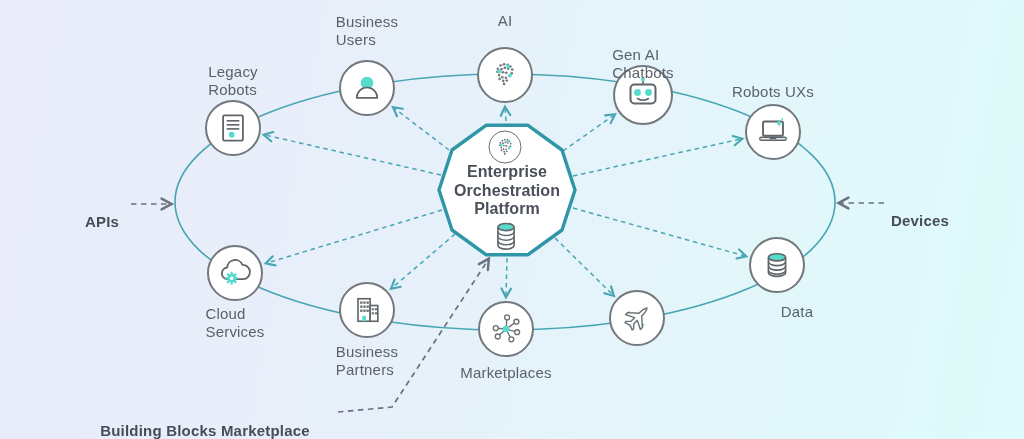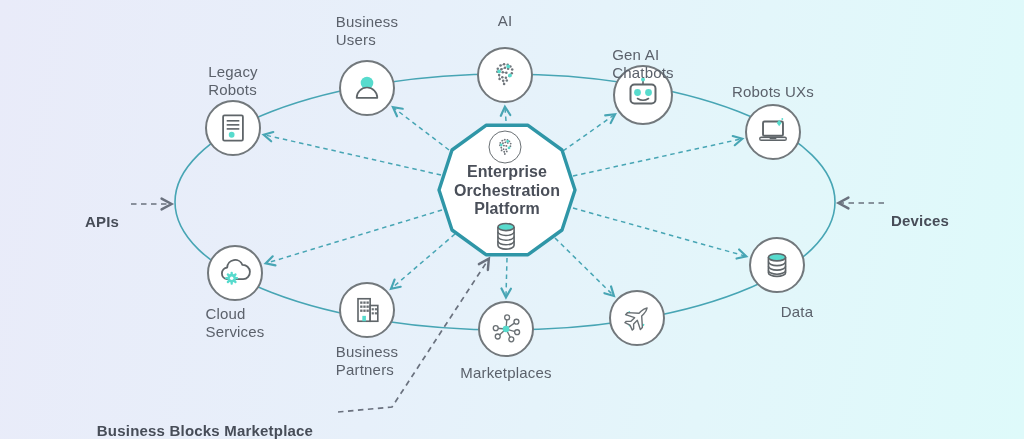--- a/index.html
+++ b/index.html
@@ -307,15 +307,15 @@
         <circle cx="16.5" cy="25.5" r="4.6"></circle>
       </g>
       <circle cx="16.5" cy="25.5" r="1.8" fill="#fff"></circle>
     </svg>
   </div>
   <div class="nlabel" style="left:235px;top:323px">Cloud
 Services</div>
 
   <div class="blabel" style="left:102px;top:204px">APIs</div>
   <div class="blabel" style="left:920px;top:203px">Devices</div>
-  <div class="blabel" style="left:205px;top:413px">Business Blocks Marketplace</div>
+  <div class="blabel" style="left:205px;top:413px">Building Blocks Marketplace</div>
 
 </div>
 
 </body></html>

